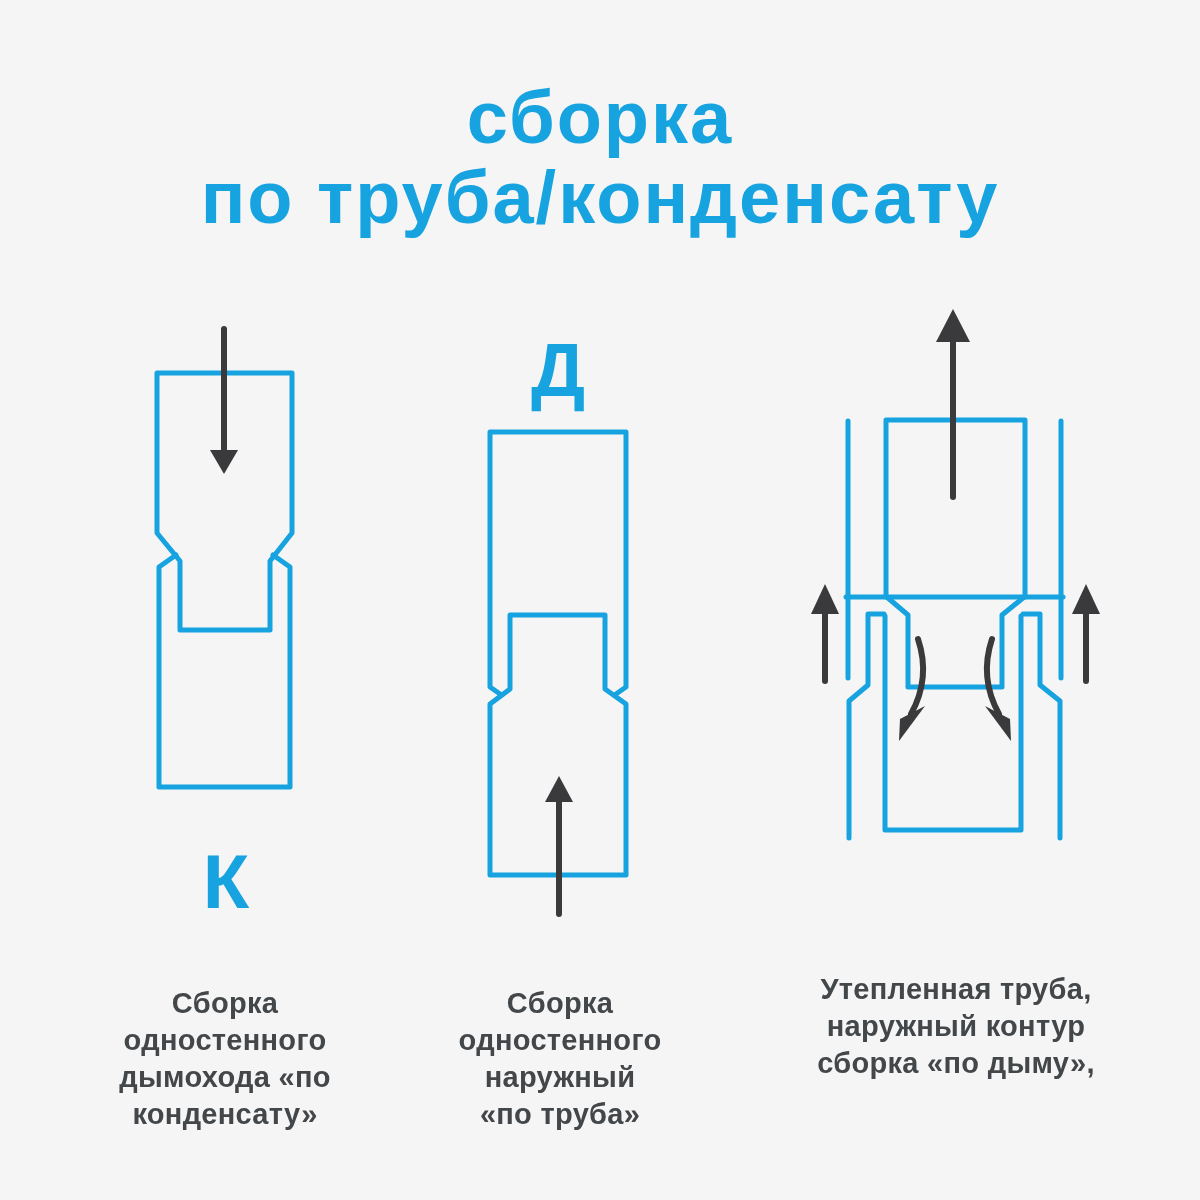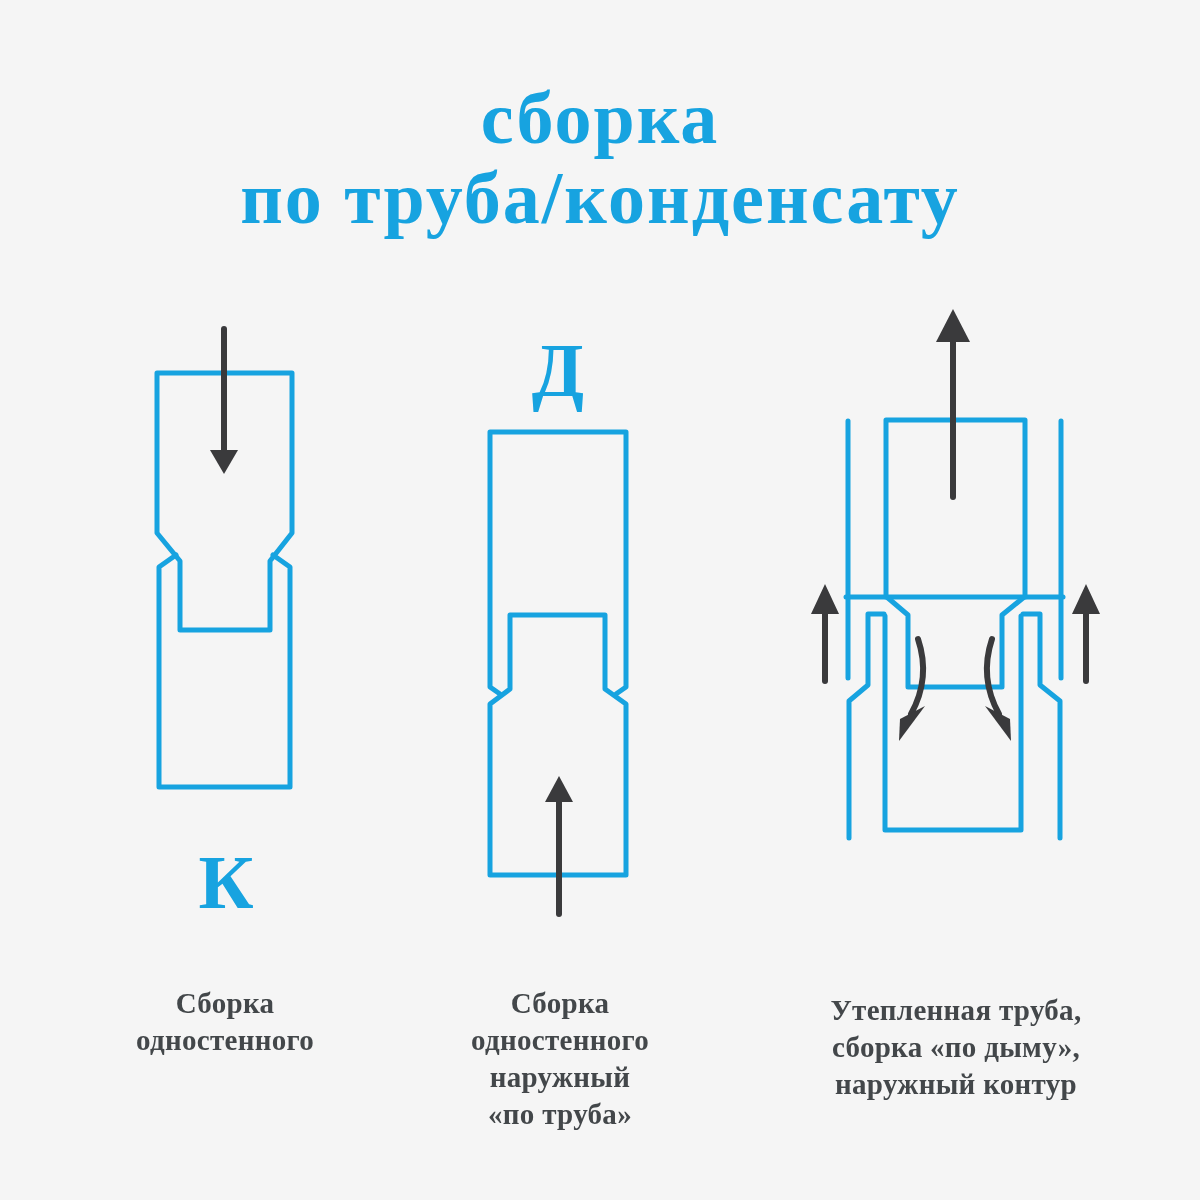--- a/index.html
+++ b/index.html
@@ -6,40 +6,39 @@
     --background:#f5f5f5;
     --accent-blue:#17a3e0;
     --arrow-dark:#3a3a3c;
     --caption-text:#43474a;
   }
   html,body{margin:0;padding:0;}
   body{background:#e9e9e9;font-family:"Liberation Sans", sans-serif;}
   #canvas{
     position:relative;width:1200px;height:1200px;overflow:hidden;
     background:var(--background);
-    font-family:Liberation Serif, serif;
   }
   #title{
     position:absolute;top:78px;left:0;width:1200px;text-align:center;
     color:var(--accent-blue);font-weight:bold;font-size:74px;line-height:80px;
     letter-spacing:2px;
   }
   .pipe-letter{
     position:absolute;width:160px;text-align:center;
     color:var(--accent-blue);font-weight:bold;font-size:76px;line-height:80px;
   }
   #letter-k{left:146px;top:842px;}
   #letter-d{left:478px;top:330px;}
   .caption{
     position:absolute;text-align:center;color:var(--caption-text);
     font-weight:bold;font-size:29px;line-height:37px;letter-spacing:0.3px;
   }
   #caption-condensate{left:55px;top:985px;width:340px;}
   #caption-smoke{left:390px;top:985px;width:340px;}
-  #caption-insulated{left:768px;top:992px;width:376px;}
+  #caption-insulated{left:768px;top:971px;width:376px;}
   #drawing{position:absolute;left:0;top:0;}
   .blue-stroke{
     stroke:var(--accent-blue);fill:none;stroke-width:5;
     stroke-linejoin:round;stroke-linecap:round;
   }
   .arrow-shaft{stroke:var(--arrow-dark);stroke-width:6;stroke-linecap:round;fill:none;}
   .arrow-head{fill:var(--arrow-dark);stroke:none;}
 </style>
 </head>
 <body>
@@ -103,28 +102,30 @@
       </g>
     </g>
   </svg>
 
   <div id="letter-k" class="pipe-letter">К</div>
   <div id="letter-d" class="pipe-letter">Д</div>
 
   <div id="caption-condensate" class="caption">
     <div>Сборка</div>
     <div>одностенного</div>
+    <div>дымохода «по</div>
+    <div>конденсату»</div>
   </div>
 
   <div id="caption-smoke" class="caption">
     <div>Сборка</div>
     <div>одностенного</div>
     <div>наружный</div>
     <div>«по труба»</div>
   </div>
 
   <div id="caption-insulated" class="caption">
     <div>Утепленная труба,</div>
+    <div>наружный контур</div>
     <div>сборка «по дыму»,</div>
-    <div>наружный контур</div>
   </div>
 
 </div>
 
 </body></html>

